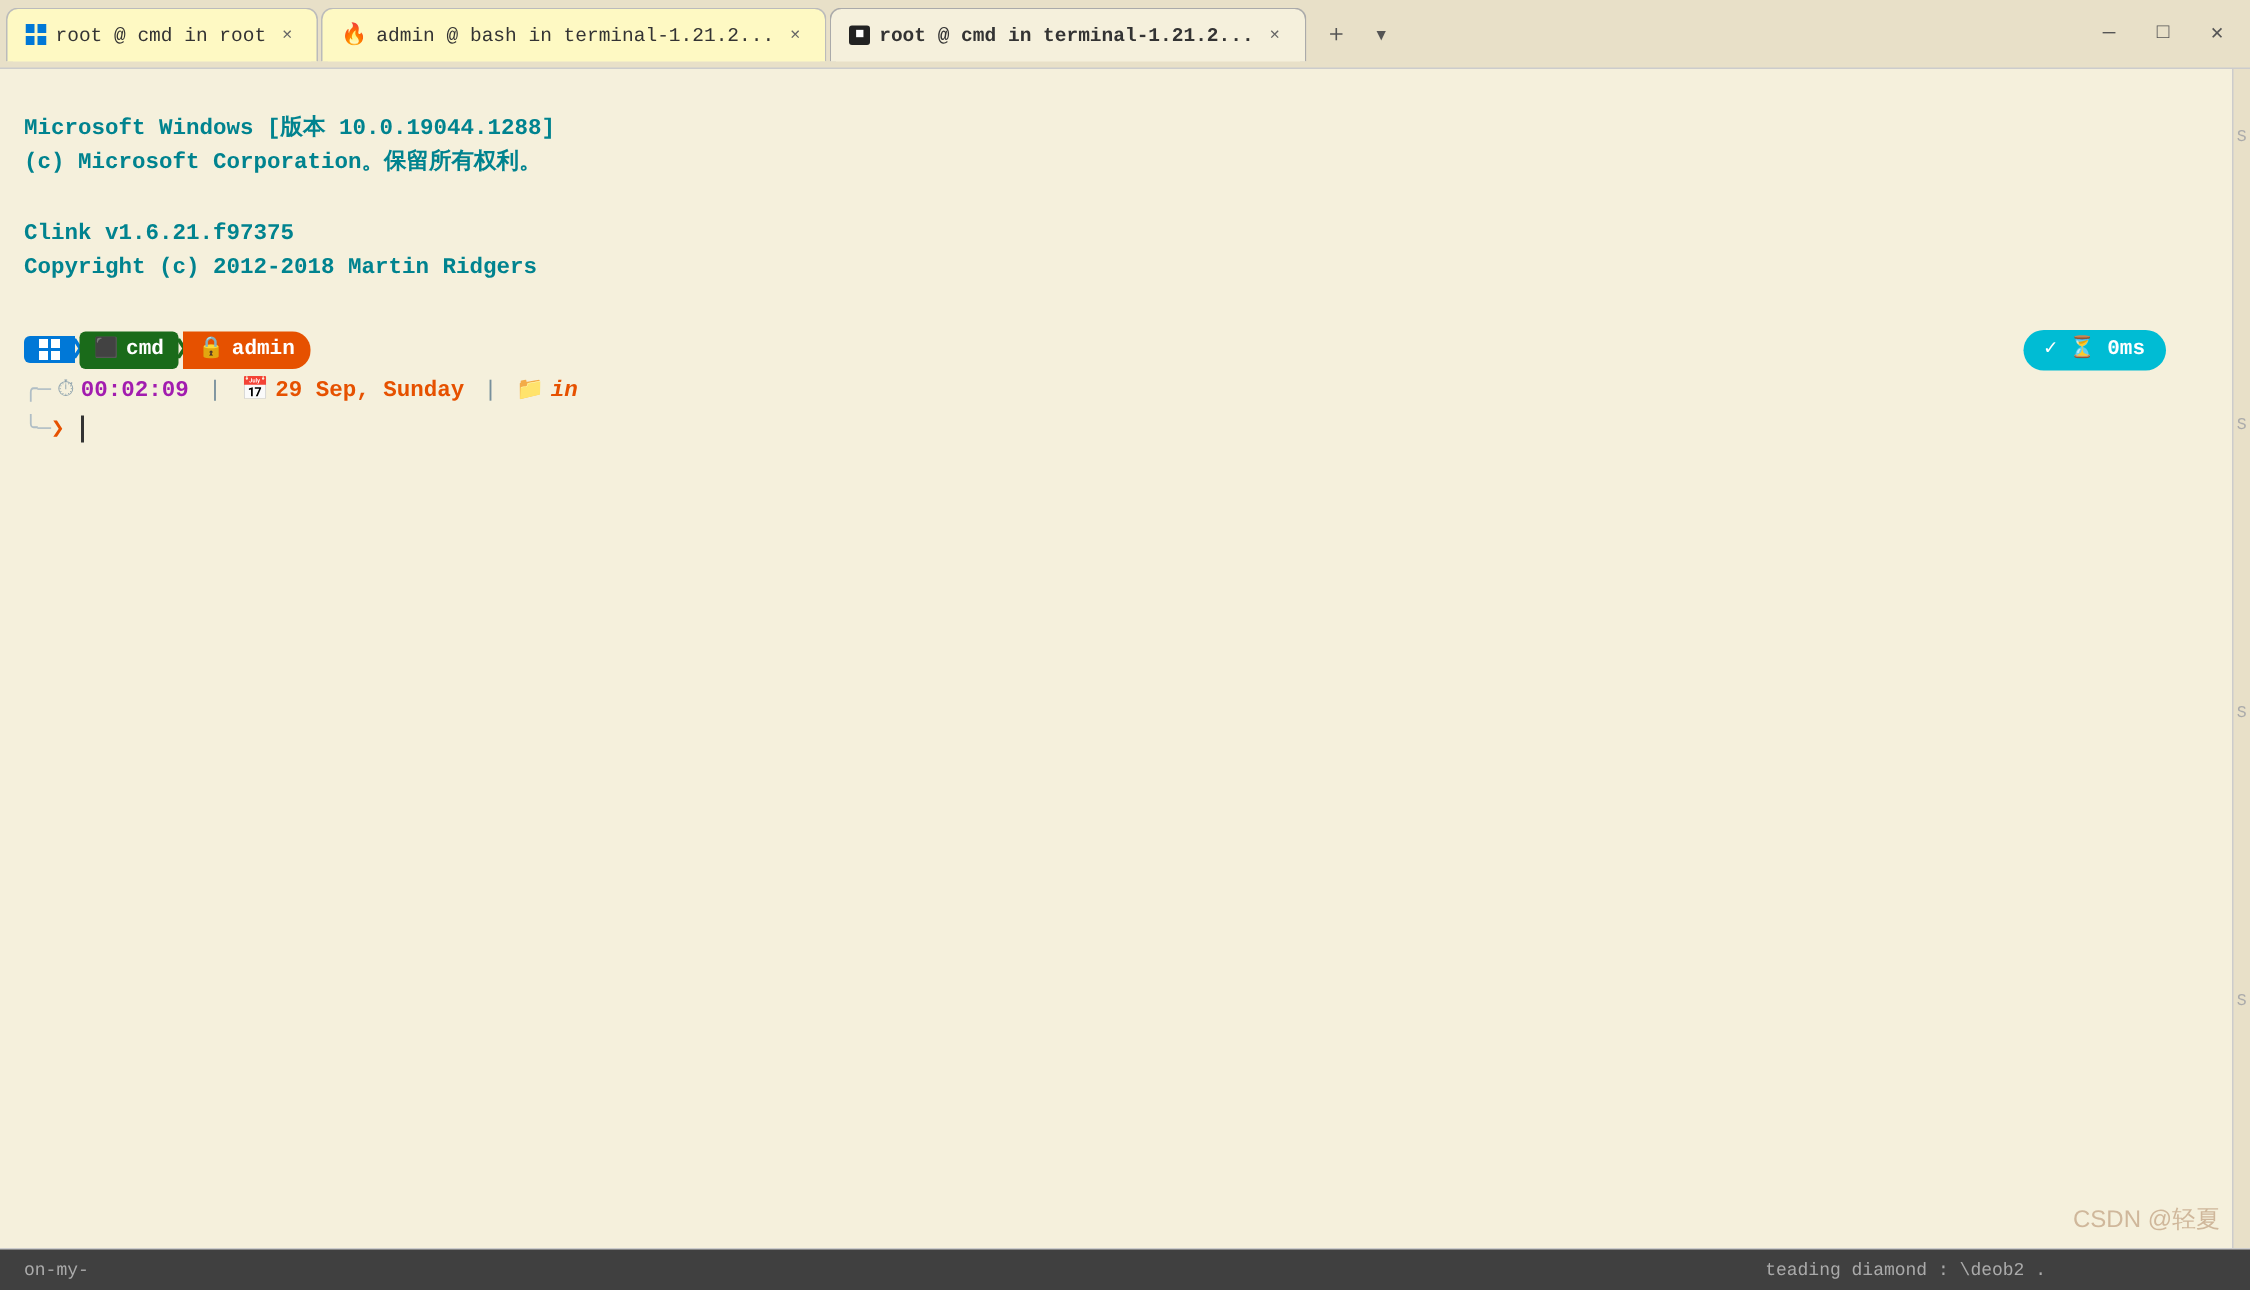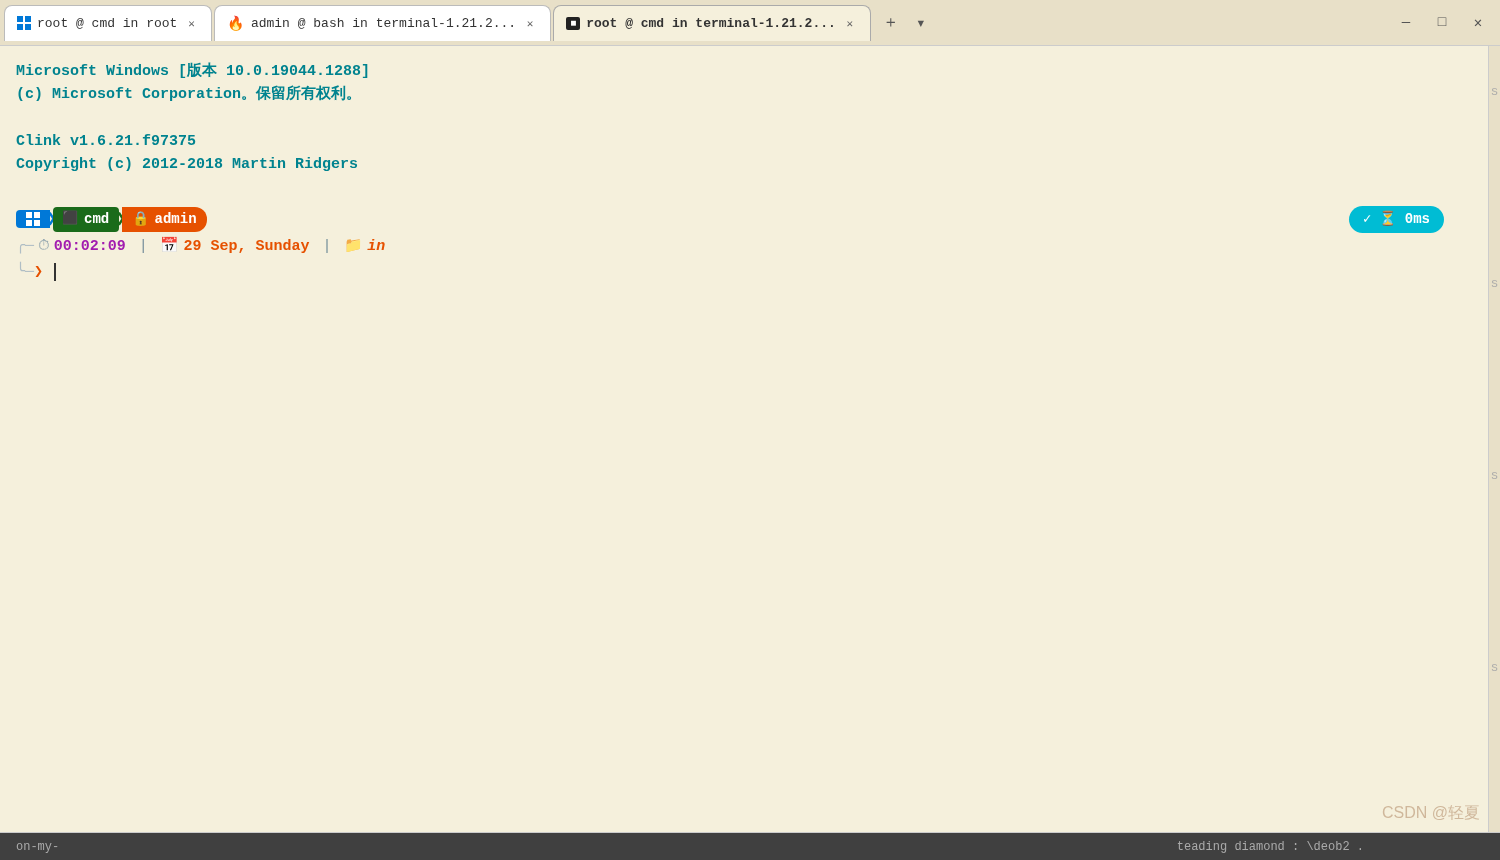--- a/index.html
+++ b/index.html
@@ -26,21 +26,21 @@
 
     .tab {
       display: flex;
       align-items: center;
       height: 36px;
       padding: 0 12px;
       border-radius: 8px 8px 0 0;
       font-size: 13px;
       cursor: pointer;
       gap: 6px;
-      background: #ffffff;
+      background: #fef9c3;
       border: 1px solid #bbb;
       border-bottom: none;
       color: #333;
       white-space: nowrap;
     }
 
     .tab.active {
       background: #f5f0dc;
       border-color: #aaa;
       border-bottom-color: #f5f0dc;
@@ -89,21 +89,21 @@
       justify-content: center;
       font-size: 14px;
       color: #555;
       cursor: pointer;
       border-radius: 4px;
     }
 
     
     .terminal {
       background: #f5f0dc;
-      padding: 14px 16px;
+      padding: 28px 16px;
       font-size: 15px;
       line-height: 1.55;
       color: #333;
     }
 
     .terminal-line {
       display: block;
       white-space: pre;
     }
 

